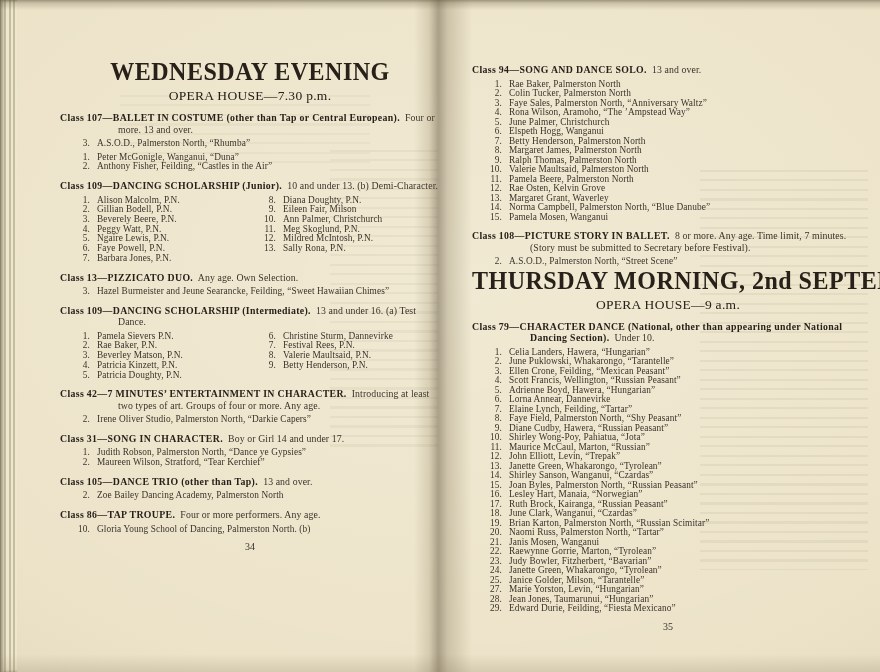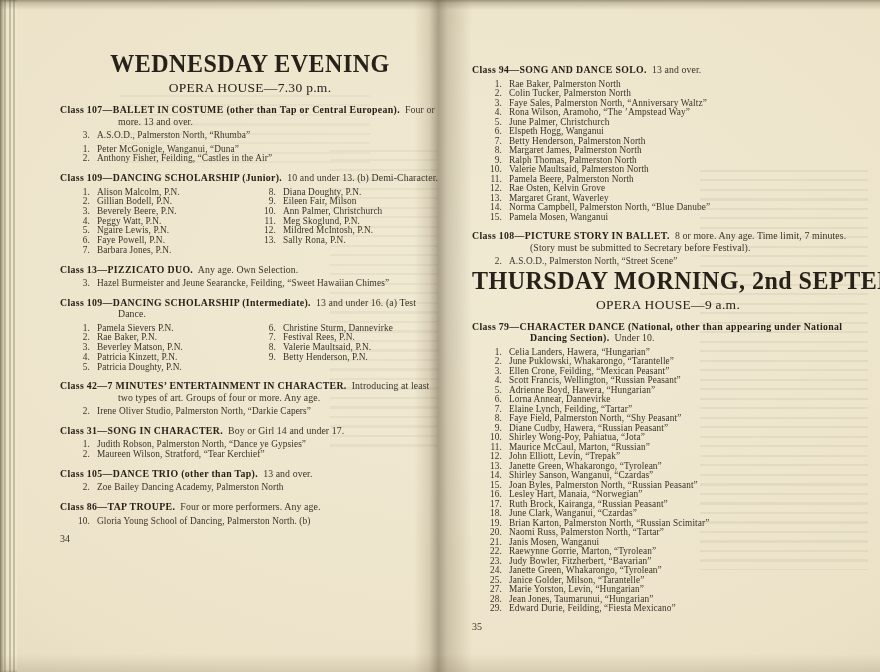--- a/index.html
+++ b/index.html
@@ -27,21 +27,21 @@
     background:linear-gradient(0deg, rgba(110,96,64,.18), rgba(110,96,64,0));}
   
   .ghost{position:absolute;opacity:.5;filter:blur(.7px);
     background:repeating-linear-gradient(180deg, rgba(148,140,110,.20) 0 2px, rgba(0,0,0,0) 2px 9.5px);}
   .ghost.g1{left:330px;top:150px;width:108px;height:300px;}
   .ghost.g2{left:700px;top:170px;width:168px;height:400px;opacity:.6;}
   .ghost.g3{left:120px;top:95px;width:250px;height:70px;opacity:.35;}
 
   
   .page{position:absolute;color:var(--ink,#3a332a);}
-  .page-left{left:60px;top:50px;width:380px;}
+  .page-left{left:60px;top:58px;width:380px;}
   .page-right{left:472px;top:56px;width:392px;}
 
   .big-title{
     text-align:center;font-weight:700;color:var(--heading-ink,#26201a);
     font-size:24px;line-height:26px;letter-spacing:.5px;white-space:nowrap;
     transform:scale(1,1.08);transform-origin:center;
   }
   .venue{
     text-align:center;font-weight:400;color:var(--heading-ink,#26201a);
     font-size:13.5px;line-height:17px;margin-top:3px;letter-spacing:.3px;
@@ -53,21 +53,21 @@
   .class-head b{letter-spacing:.35px;}
   .class-head .note{font-weight:400;color:var(--ink,#3a332a);letter-spacing:.1px;}
   .entries{margin-top:4px;}
   .row{display:flex;font-size:9.3px;line-height:9.7px;letter-spacing:.1px;}
   .page-right .row{line-height:9.5px;}
   .row .n{flex:none;width:30px;text-align:right;padding-right:7px;}
   .row .t{flex:1;}
   .cols{display:flex;}
   .cols .col{width:50%;}
   .cols .col + .col .n{width:26px;}
-  .pagenum{text-align:left;font-size:10px;margin-top:7px;color:var(--ink,#3a332a);}
+  .pagenum{text-align:center;font-size:10px;margin-top:7px;color:var(--ink,#3a332a);}
 </style>
 </head>
 <body>
 
 <div class="scan">
   <div class="ghost g1"></div>
   <div class="ghost g2"></div>
   <div class="ghost g3"></div>
 
   <div class="page page-left">

